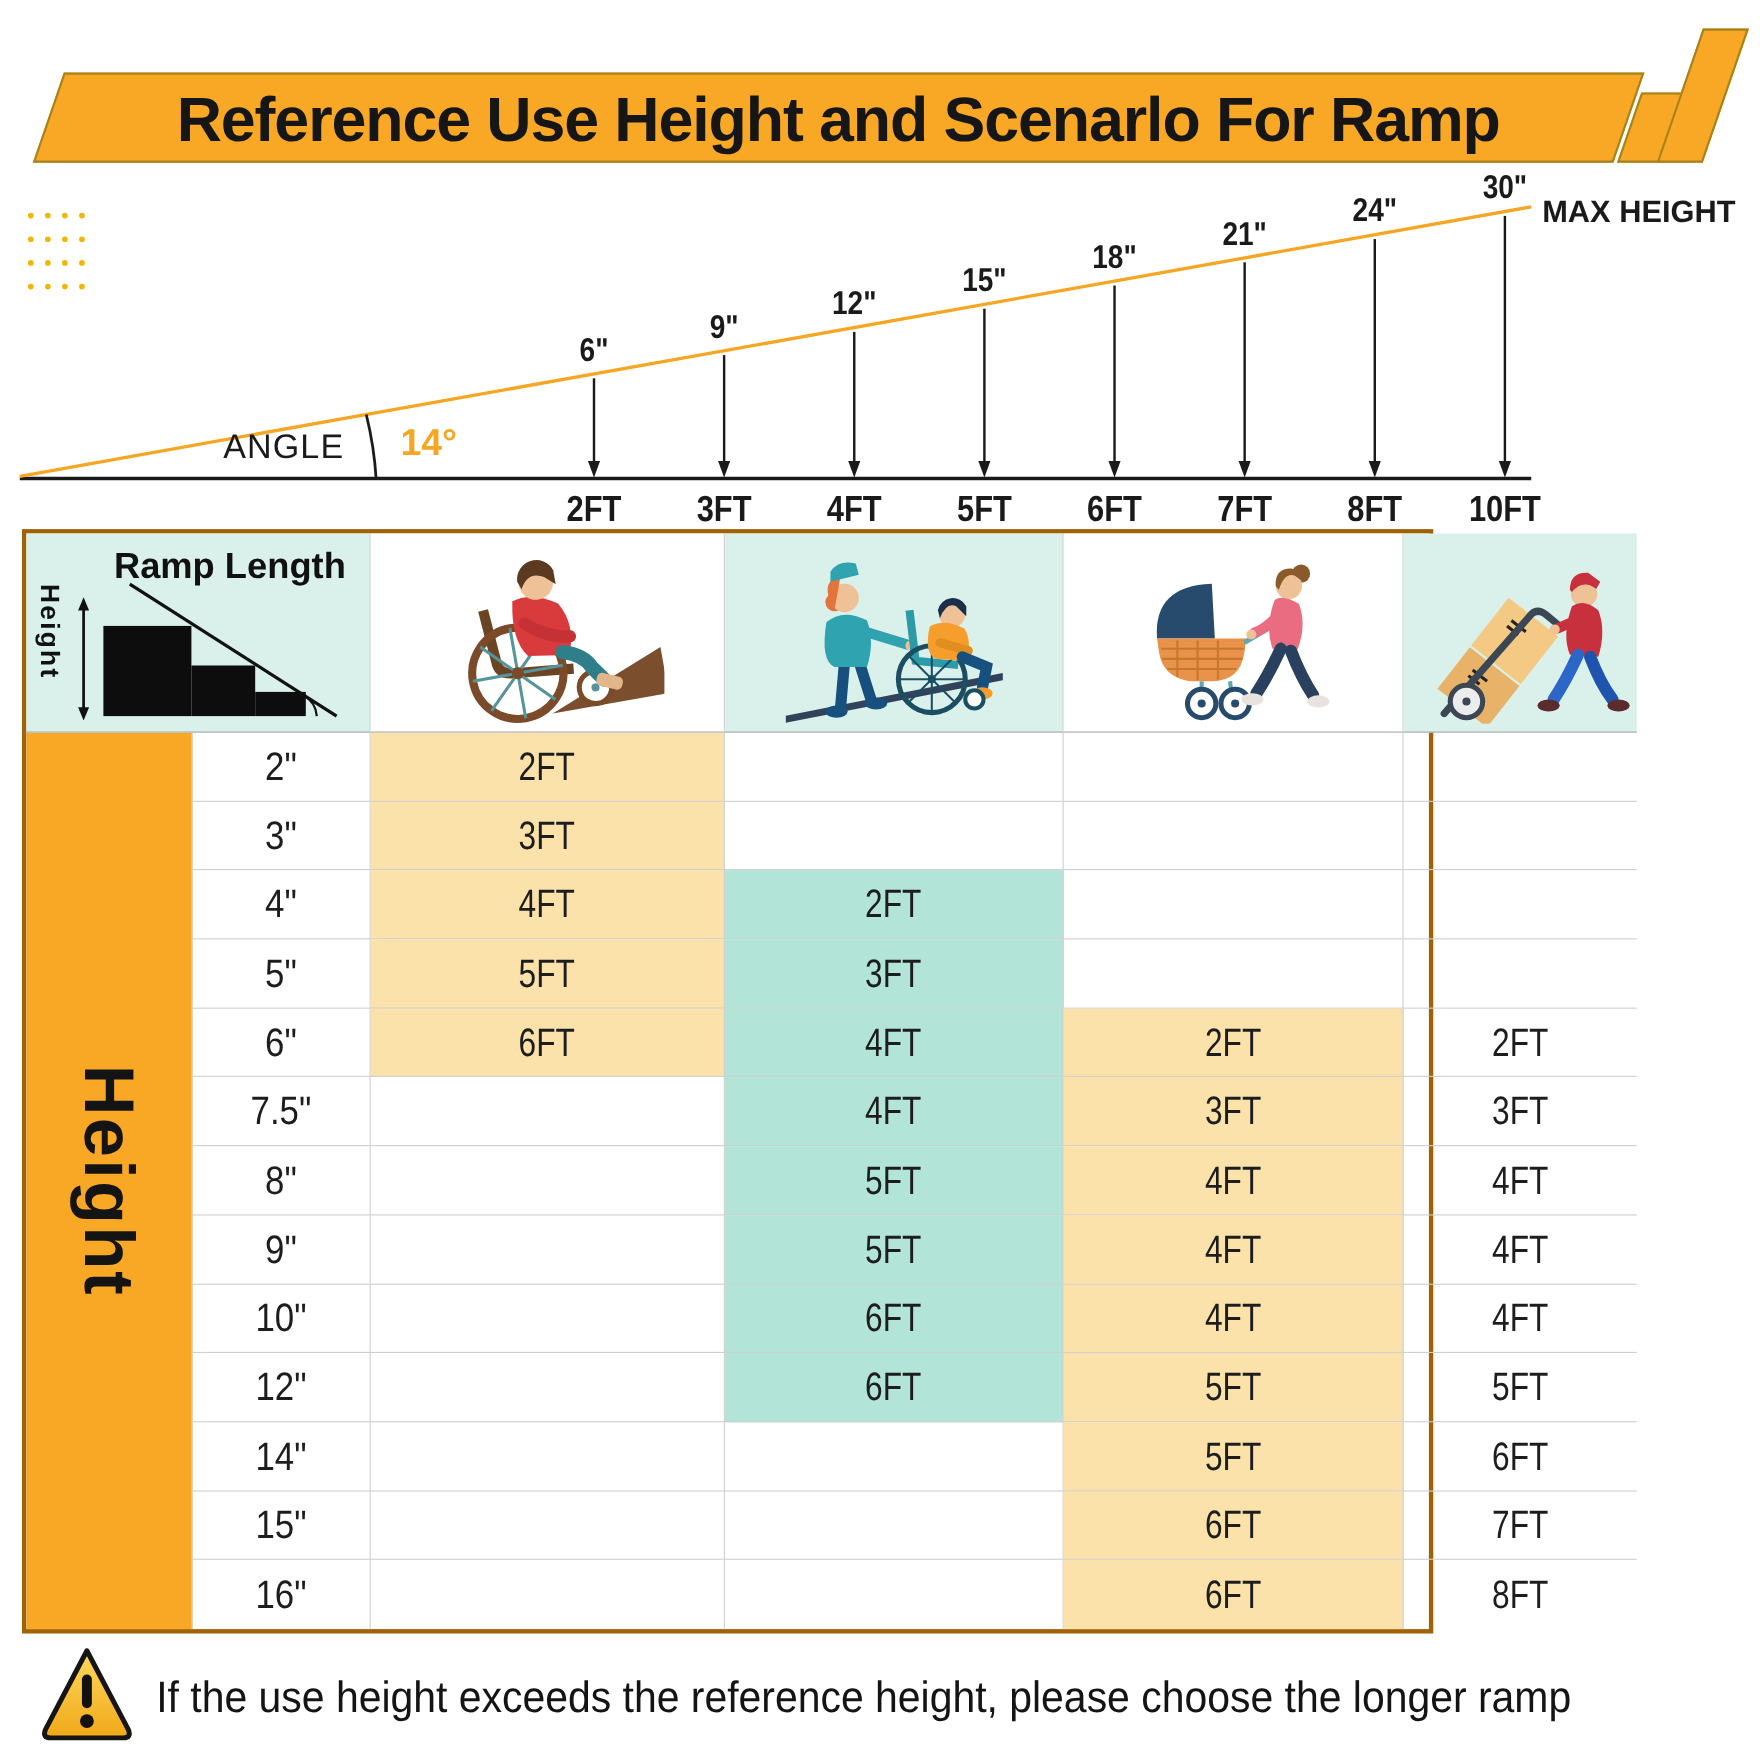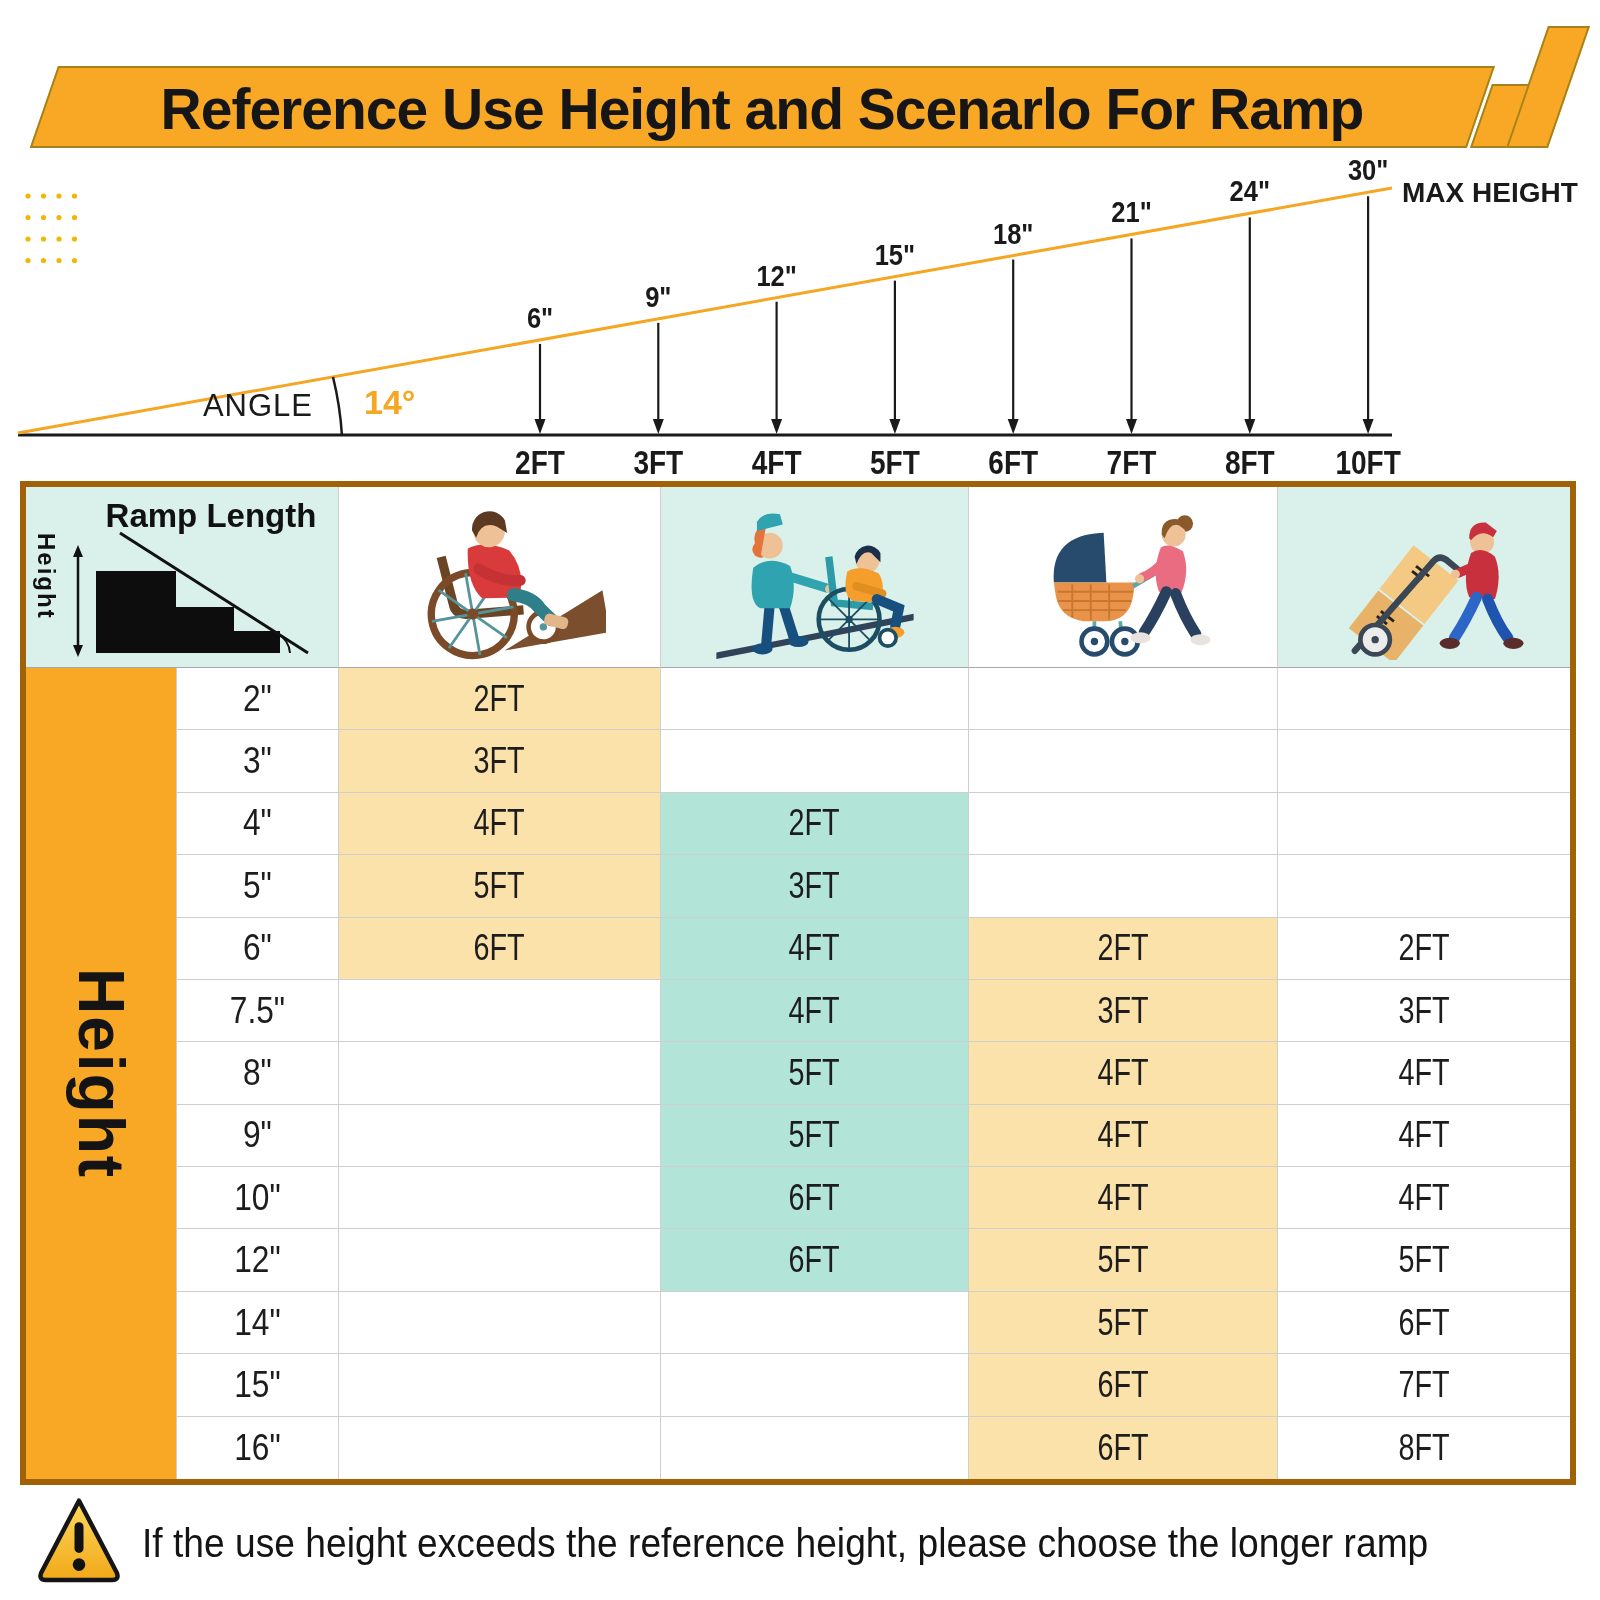--- a/index.html
+++ b/index.html
@@ -10,22 +10,22 @@
           border:2px solid #a5821b;transform:skewX(-19deg);transform-origin:top left;box-sizing:border-box;}
   .stripe1{position:absolute;left:1492px;top:84px;width:44px;height:64px;background:#F9A826;
           border:2px solid #a5821b;transform:skewX(-19deg);transform-origin:top left;box-sizing:border-box;}
   .stripe2{position:absolute;left:1548px;top:26px;width:42px;height:122px;background:#F9A826;
           border:2px solid #a5821b;transform:skewX(-19deg);transform-origin:top left;box-sizing:border-box;}
   .title{position:absolute;left:60px;top:72px;width:1404px;height:74px;line-height:74px;
          text-align:center;font-size:57px;font-weight:800;letter-spacing:-1px;color:#161616;white-space:nowrap;}
   
   .ramp-svg{position:absolute;left:0;top:150px;}
   
-  .ramp-table{position:absolute;left:20px;top:481px;width:1556px;height:1004px;box-sizing:border-box;
-              border:6px solid #a16207;display:grid;
+  .ramp-table{position:absolute;left:20px;top:481px;width:1283px;height:1004px;box-sizing:border-box;
+              border:4px solid #a16207;display:grid;
               grid-template-columns:151px 162px 322px 308px 309px 1fr;
               grid-template-rows:181px repeat(13,1fr);background:#fff;}
   .hcell{border-right:1px solid #cfcfcf;border-bottom:1px solid #a8a8a8;display:flex;
          align-items:center;justify-content:center;position:relative;box-sizing:border-box;}
   .hcell.teal{background:#D9F1EA;}
   .hcell.white{background:#ffffff;}
   .hcell:nth-child(5){border-right:none;}
   .corner{grid-column:1 / span 2;grid-row:1;}
   .corner-label{position:absolute;left:70px;top:10px;width:230px;text-align:center;
                 font-size:33px;font-weight:700;color:#111;}

